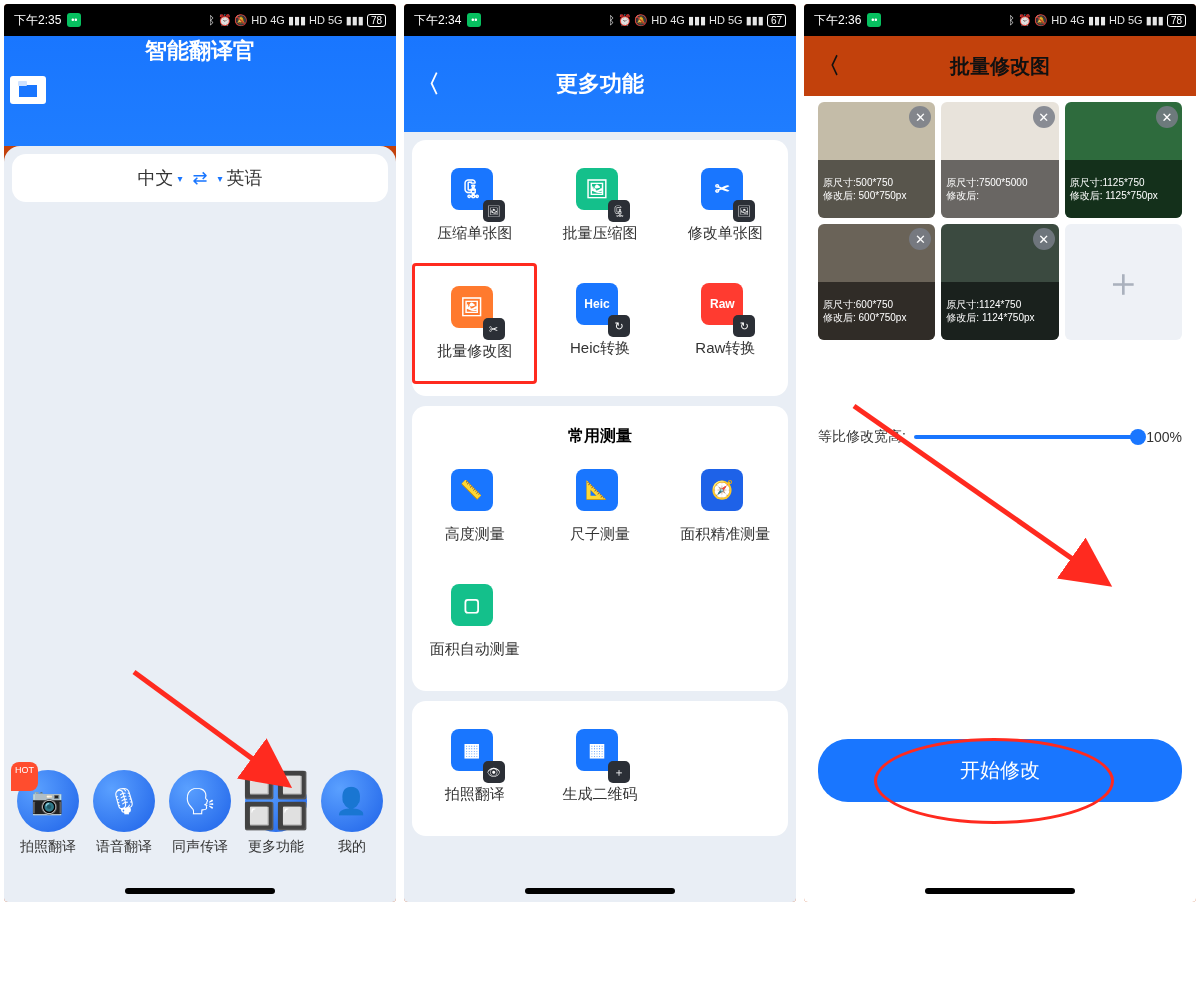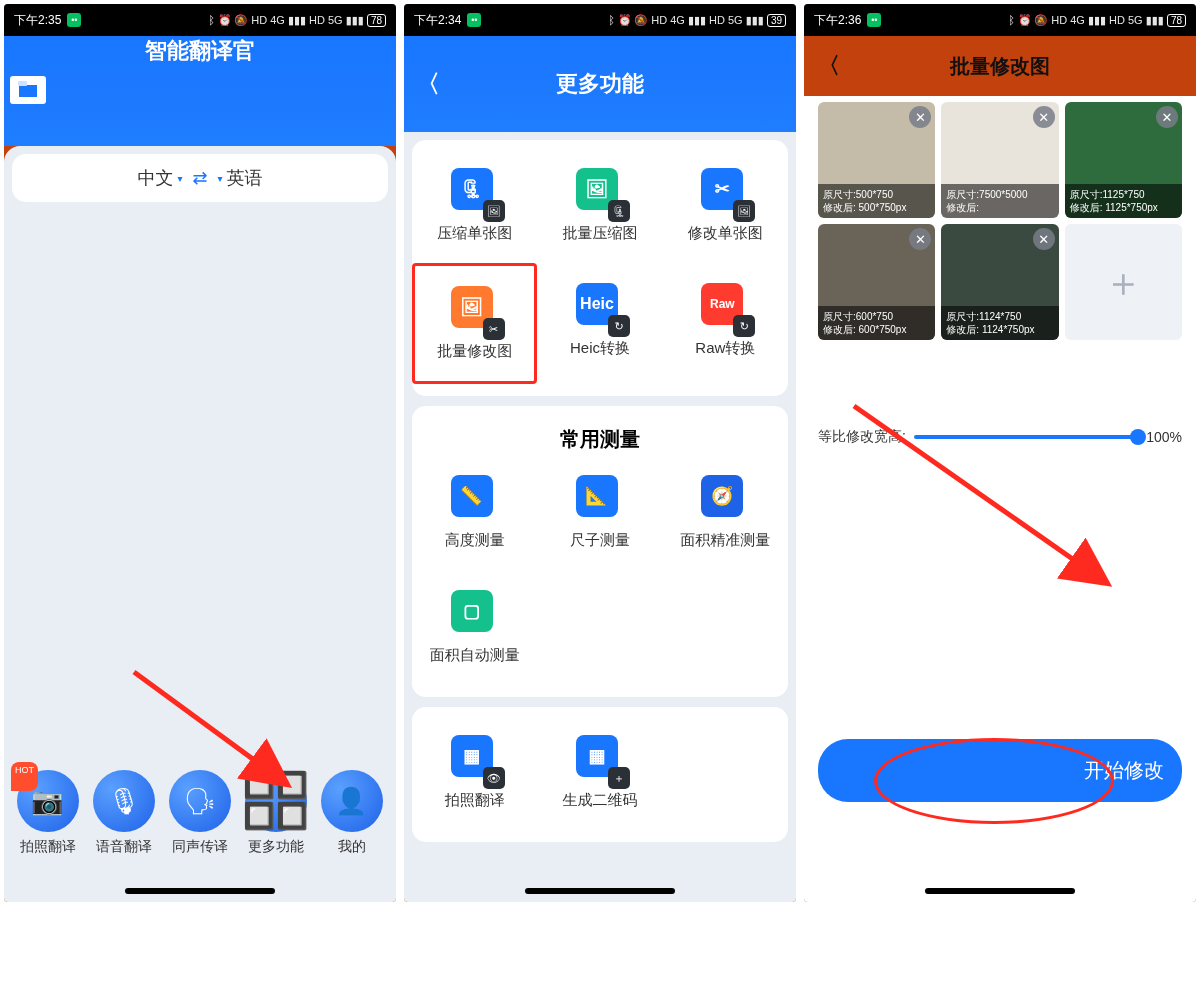--- a/index.html
+++ b/index.html
@@ -94,45 +94,45 @@
   .cell { display:flex; flex-direction:column; align-items:center; gap:8px; padding:20px 4px; font-size:15px; color:#333;}
   .ico-wrap { position:relative; width:48px; height:48px; }
   .ico-main {
     width:42px; height:42px; border-radius:8px; display:flex; align-items:center; justify-content:center;
     color:#fff; font-size:18px; font-weight:600;
   }
   .ico-sub {
     position:absolute; right:-6px; bottom:-6px; width:22px; height:22px; border-radius:5px;
     background:#2b2f36; color:#fff; display:flex; align-items:center; justify-content:center; font-size:11px;
   }
-  .sec-title { text-align:center; font-size:20px; font-weight:600; padding:12px 0 2px;}
+  .sec-title { text-align:center; font-size:16px; font-weight:600; padding:12px 0 2px;}
   .highlight-box { border:3px solid #ff2a1f; border-radius:4px; }
   
   .s3-header { height:60px; display:flex; align-items:center; justify-content:center; font-size:20px; font-weight:600; position:relative; color:#111;}
   .s3-back { position:absolute; left:14px; font-size:22px; color:#111;}
   .s3-body { flex:1; background:#fff; padding:6px 14px; position:relative;}
   .thumbs { display:grid; grid-template-columns:repeat(3,1fr); gap:6px;}
   .thumb {
     position:relative; height:116px; border-radius:6px; overflow:hidden;
     display:flex; align-items:flex-end; background:#888;
   }
   .thumb .close {
     position:absolute; top:4px; right:4px; width:22px; height:22px; border-radius:50%;
     background:rgba(120,125,135,.85); color:#fff; display:flex; align-items:center; justify-content:center; font-size:13px;
   }
   .thumb .meta {
-    width:100%; background:rgba(0,0,0,.55); color:#fff; font-size:10px; padding:4px 5px; line-height:1.3;
+    width:100%; background:rgba(0,0,0,.55); color:#fff; font-size:10px; padding:16px 5px; line-height:1.3;
   }
   .thumb.add { background:#eef1f6; color:#aab1bd; align-items:center; justify-content:center; font-size:40px;}
   .slider-row { display:flex; align-items:center; gap:8px; font-size:14px; color:#333; margin-top:88px;}
   .slider { flex:1; height:4px; background:#1976ff; border-radius:2px; position:relative;}
   .slider .knob { position:absolute; right:-8px; top:-6px; width:16px; height:16px; background:#1976ff; border-radius:50%;}
   .start-btn {
     position:absolute; left:14px; right:14px; bottom:100px;
-    background:#1976ff; color:#fff; text-align:right; padding:18px; border-radius:30px; font-size:20px;
+    background:#1976ff; color:#fff; text-align:center; padding:18px; border-radius:30px; font-size:20px;
   }
   .circle-anno {
     position:absolute; border:3px solid #ff2a1f; border-radius:50%; pointer-events:none;
   }
 </style>
 </head>
 <body>
 
 <div class="phone">
   <div class="status-bar">
@@ -228,21 +228,21 @@
       <span class="sb-dot">••</span>
     </div>
     <div class="status-right">
       <span class="sb-ico">ᛒ</span>
         <span class="sb-ico">⏰</span>
         <span class="sb-ico">🔕</span>
       <span class="sb-ico">HD</span>
         <span class="sb-ico">4G ▮▮▮</span>
       <span class="sb-ico">HD</span>
         <span class="sb-ico">5G ▮▮▮</span>
-      <span class="batt">39</span>
+      <span class="batt">67</span>
     </div>
   </div>
   <div class="s2-header">
     <span class="s2-back">〈</span>
     <span>更多功能</span>
   </div>
   <div class="s2-body">
     <div class="grid-card">
       <div class="grid3" id="grid-a">
           <div class="cell">
@@ -268,21 +268,21 @@
           </div>
           <div class="cell highlight-box">
             <div class="ico-wrap">
               <div class="ico-main" style="background: rgb(255, 122, 46); font-size: 18px;">🖼</div>
               <div class="ico-sub">✂</div>
             </div>
             <span>批量修改图</span>
           </div>
           <div class="cell">
             <div class="ico-wrap">
-              <div class="ico-main" style="background: rgb(25, 118, 255); font-size: 16px;">Heic</div>
+              <div class="ico-main" style="background: rgb(25, 118, 255); font-size: 12px;">Heic</div>
               <div class="ico-sub">↻</div>
             </div>
             <span>Heic转换</span>
           </div>
           <div class="cell">
             <div class="ico-wrap">
               <div class="ico-main" style="background: rgb(255, 59, 48); font-size: 12px;">Raw</div>
               <div class="ico-sub">↻</div>
             </div>
             <span>Raw转换</span>

